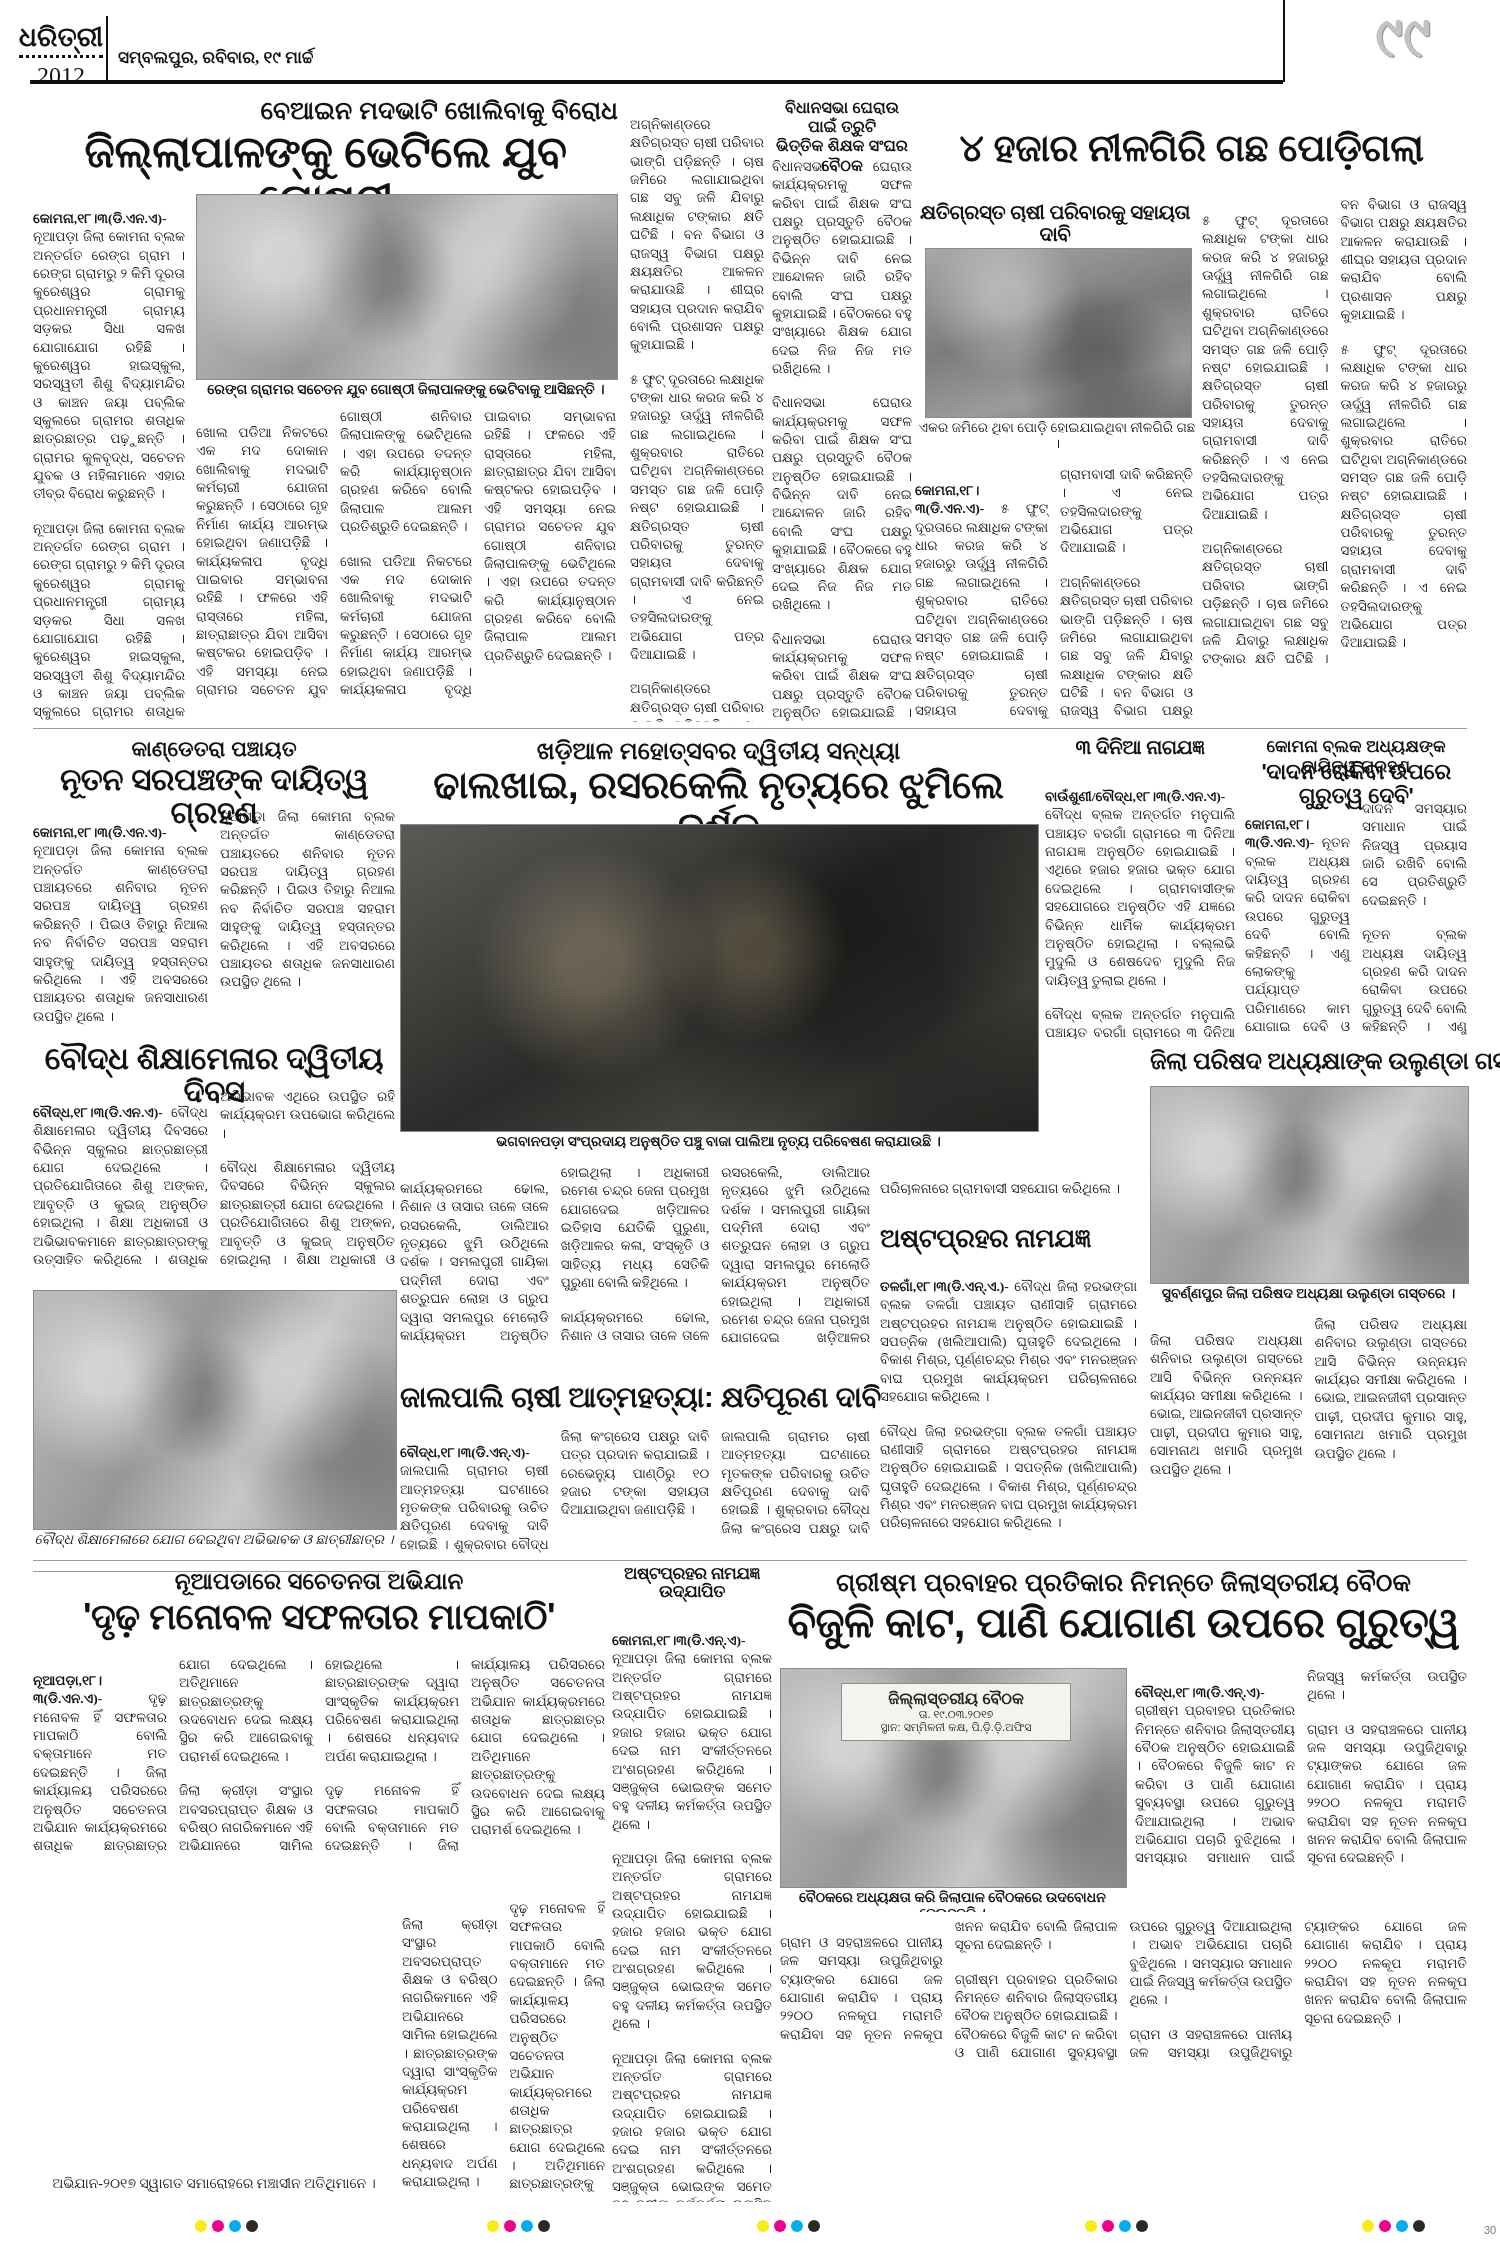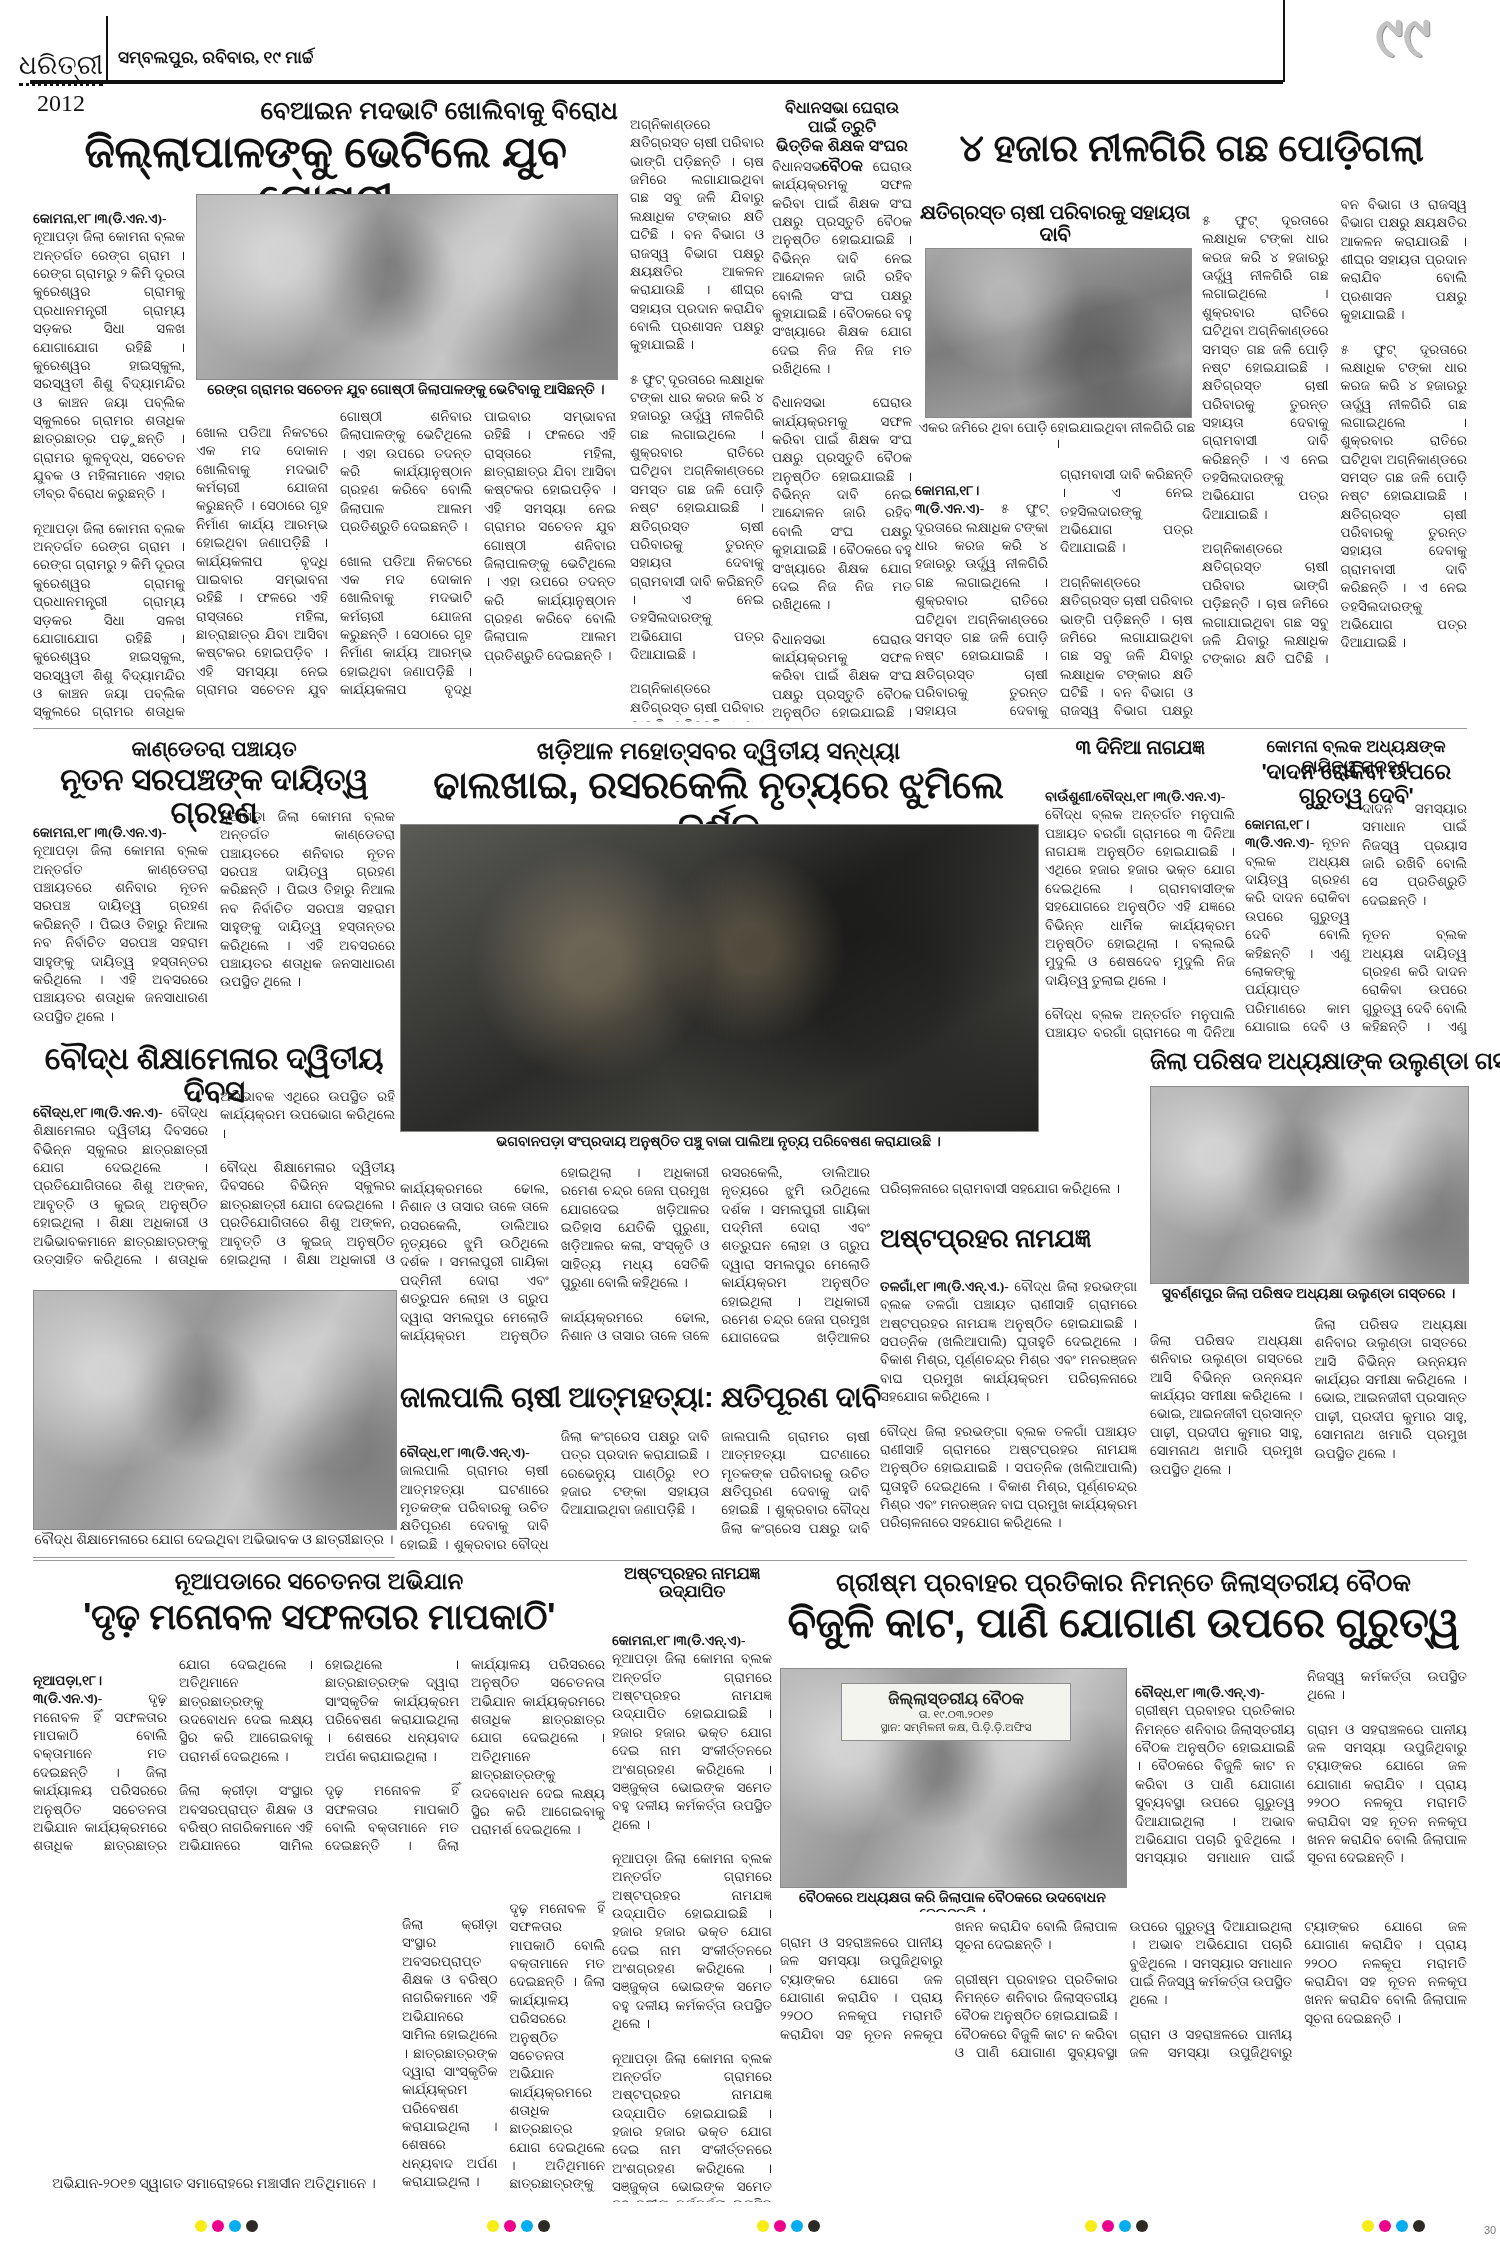--- a/index.html
+++ b/index.html
@@ -35,21 +35,21 @@
      radial-gradient(circle at 75% 55%, rgba(0,0,0,.45) 0 12%, transparent 45%),
      linear-gradient(150deg,#5a5a56,#2b2b29 48%,#4a4a46 78%,#232321);}
   .sign{position:absolute;background:#f4f4ee;border:1px solid #8d8d8d;text-align:center;
         font-family:"Liberation Sans","DejaVu Sans",sans-serif;color:#222;}
   .banner{position:absolute;background:#f1f1ea;border:1px solid #999;color:#333;
         font-family:"Liberation Sans","DejaVu Sans",sans-serif;font-weight:bold;text-align:center;}
   .pgnum{font-family:"Liberation Sans","DejaVu Sans",sans-serif;font-weight:bold;
         color:#c3c3c3;text-shadow:1px 1px 0 #8f8f8f;}
   .dot{display:inline-block;width:12px;height:12px;border-radius:50%;margin-right:5px;}
   .d1{background:#00aeef;} .d2{background:#ec008c;} .d3{background:#f7ec13;} .d4{background:#2d2a26;}
-  .logoword{font-weight:normal;border-bottom:3px dotted #111;display:inline-block;padding-bottom:2px;margin-top:28px;}
+  .logoword{font-weight:bold;border-bottom:3px dotted #111;display:inline-block;padding-bottom:2px;}
 </style>
 </head>
 <body>
 
 <div class="page">
 
   <div class="abs" style="left:18px;top:22px;width:86px;text-align:center;">
     <div class="logoword" style="font-size:27px;">ଧରିତ୍ରୀ</div>
     <div style="font-size:24px;margin-top:4px;">2012</div>
   </div>
@@ -114,21 +114,21 @@
     <p>ନୂଆପଡ଼ା ଜିଲା କୋମନା ବ୍ଲକ ଅନ୍ତର୍ଗତ କାଣ୍ଡେତରା ପଞ୍ଚାୟତରେ ଶନିବାର ନୂତନ ସରପଞ୍ଚ ଦାୟିତ୍ୱ ଗ୍ରହଣ କରିଛନ୍ତି । ପିଇଓ ତିହାରୁ ନିଆଲ ନବ ନିର୍ବାଚିତ ସରପଞ୍ଚ ସହରାମ ସାହୁଙ୍କୁ ଦାୟିତ୍ୱ ହସ୍ତାନ୍ତର କରିଥିଲେ । ଏହି ଅବସରରେ ପଞ୍ଚାୟତର ଶତାଧିକ ଜନସାଧାରଣ ଉପସ୍ଥିତ ଥିଲେ ।</p>
   </div>
 
   <div class="abs h" style="left:33px;top:1042px;width:362px;font-size:31px;">ବୌଦ୍ଧ ଶିକ୍ଷାମେଳାର ଦ୍ୱିତୀୟ ଦିବସ</div>
   <div class="abs b c2" style="left:33px;top:1088px;width:362px;height:196px;">
     <p><span class="dl">ବୌଦ୍ଧ,୧୮।୩(ଡି.ଏନ.ଏ)-</span>
        <span>ବୌଦ୍ଧ ଶିକ୍ଷାମେଳାର ଦ୍ୱିତୀୟ ଦିବସରେ ବିଭିନ୍ନ ସ୍କୁଲର ଛାତ୍ରଛାତ୍ରୀ ଯୋଗ ଦେଇଥିଲେ । ପ୍ରତିଯୋଗିତାରେ ଶିଶୁ ଅଙ୍କନ, ଆବୃତ୍ତି ଓ କୁଇଜ୍ ଅନୁଷ୍ଠିତ ହୋଇଥିଲା । ଶିକ୍ଷା ଅଧିକାରୀ ଓ ଅଭିଭାବକମାନେ ଛାତ୍ରଛାତ୍ରଙ୍କୁ ଉତ୍ସାହିତ କରିଥିଲେ । ଶତାଧିକ ଅଭିଭାବକ ଏଥିରେ ଉପସ୍ଥିତ ରହି କାର୍ଯ୍ୟକ୍ରମ ଉପଭୋଗ କରିଥିଲେ ।</span></p>
     <p>ବୌଦ୍ଧ ଶିକ୍ଷାମେଳାର ଦ୍ୱିତୀୟ ଦିବସରେ ବିଭିନ୍ନ ସ୍କୁଲର ଛାତ୍ରଛାତ୍ରୀ ଯୋଗ ଦେଇଥିଲେ । ପ୍ରତିଯୋଗିତାରେ ଶିଶୁ ଅଙ୍କନ, ଆବୃତ୍ତି ଓ କୁଇଜ୍ ଅନୁଷ୍ଠିତ ହୋଇଥିଲା । ଶିକ୍ଷା ଅଧିକାରୀ ଓ ଅଭିଭାବକମାନେ ଛାତ୍ରଛାତ୍ରଙ୍କୁ ଉତ୍ସାହିତ କରିଥିଲେ । ଶତାଧିକ ଅଭିଭାବକ ଏଥିରେ ଉପସ୍ଥିତ ରହି କାର୍ଯ୍ୟକ୍ରମ ଉପଭୋଗ କରିଥିଲେ ।</p>
   </div>
   <div class="abs photo ph-light" style="left:33px;top:1290px;width:362px;height:238px;"></div>
-  <div class="abs cap" style="left:33px;top:1532px;width:362px;height:22px;border-bottom:1px solid #9a9a9a;padding-bottom:3px;">ବୌଦ୍ଧ ଶିକ୍ଷାମେଳାରେ ଯୋଗ ଦେଇଥିବା ଅଭିଭାବକ ଓ ଛାତ୍ରୀଛାତ୍ର ।</div>
+  <div class="abs cap" style="left:33px;top:1532px;width:362px;height:22px;border-bottom:1px solid #9a9a9a;padding-bottom:17px;font-style:italic;">ବୌଦ୍ଧ ଶିକ୍ଷାମେଳାରେ ଯୋଗ ଦେଇଥିବା ଅଭିଭାବକ ଓ ଛାତ୍ରୀଛାତ୍ର ।</div>
 
   <div class="abs k" style="left:400px;top:737px;width:637px;font-size:24px;">ଖଡ଼ିଆଳ ମହୋତ୍ସବର ଦ୍ୱିତୀୟ ସନ୍ଧ୍ୟା</div>
   <div class="abs h" style="left:400px;top:765px;width:637px;font-size:38px;">ଢାଲଖାଇ, ରସରକେଲି ନୃତ୍ୟରେ ଝୁମିଲେ ଦର୍ଶକ</div>
   <div class="abs photo ph-dark" style="left:400px;top:824px;width:637px;height:306px;"></div>
   <div class="abs cap" style="left:400px;top:1134px;width:637px;height:22px;font-weight:bold;">ଭଗବାନପଡ଼ା ସଂପ୍ରଦାୟ ଅନୁଷ୍ଠିତ ପଞ୍ଚୁ ବାଜା ପାଲିଆ ନୃତ୍ୟ ପରିବେଷଣ କରାଯାଉଛି ।</div>
   <div class="abs b c3" style="left:400px;top:1164px;width:470px;height:196px;">
     <p>କାର୍ଯ୍ୟକ୍ରମରେ ଢୋଲ, ନିଶାନ ଓ ତାସାର ତାଳେ ତାଳେ ରସରକେଲି, ଡାଲିଆର ନୃତ୍ୟରେ ଝୁମି ଉଠିଥିଲେ ଦର୍ଶକ । ସମଲପୁରୀ ଗାୟିକା ପଦ୍ମିନୀ ଦୋରା ଏବଂ ଶତ୍ରୁଘନ ଲୋହା ଓ ଗ୍ରୁପ ଦ୍ୱାରା ସମଲପୁର ମେଲୋଡି କାର୍ଯ୍ୟକ୍ରମ ଅନୁଷ୍ଠିତ ହୋଇଥିଲା । ଅଧିକାରୀ ରମେଶ ଚନ୍ଦ୍ର ଜେନା ପ୍ରମୁଖ ଯୋଗଦେଇ ଖଡ଼ିଆଳର ଇତିହାସ ଯେତିକି ପୁରୁଣା, ଖଡ଼ିଆଳର କଳା, ସଂସ୍କୃତି ଓ ସାହିତ୍ୟ ମଧ୍ୟ ସେତିକି ପୁରୁଣା ବୋଲି କହିଥିଲେ ।</p>
     <p>କାର୍ଯ୍ୟକ୍ରମରେ ଢୋଲ, ନିଶାନ ଓ ତାସାର ତାଳେ ତାଳେ ରସରକେଲି, ଡାଲିଆର ନୃତ୍ୟରେ ଝୁମି ଉଠିଥିଲେ ଦର୍ଶକ । ସମଲପୁରୀ ଗାୟିକା ପଦ୍ମିନୀ ଦୋରା ଏବଂ ଶତ୍ରୁଘନ ଲୋହା ଓ ଗ୍ରୁପ ଦ୍ୱାରା ସମଲପୁର ମେଲୋଡି କାର୍ଯ୍ୟକ୍ରମ ଅନୁଷ୍ଠିତ ହୋଇଥିଲା । ଅଧିକାରୀ ରମେଶ ଚନ୍ଦ୍ର ଜେନା ପ୍ରମୁଖ ଯୋଗଦେଇ ଖଡ଼ିଆଳର ଇତିହାସ ଯେତିକି ପୁରୁଣା, ଖଡ଼ିଆଳର କଳା, ସଂସ୍କୃତି ଓ ସାହିତ୍ୟ ମଧ୍ୟ ସେତିକି ପୁରୁଣା ବୋଲି କହିଥିଲେ ।</p>
   </div>
 

